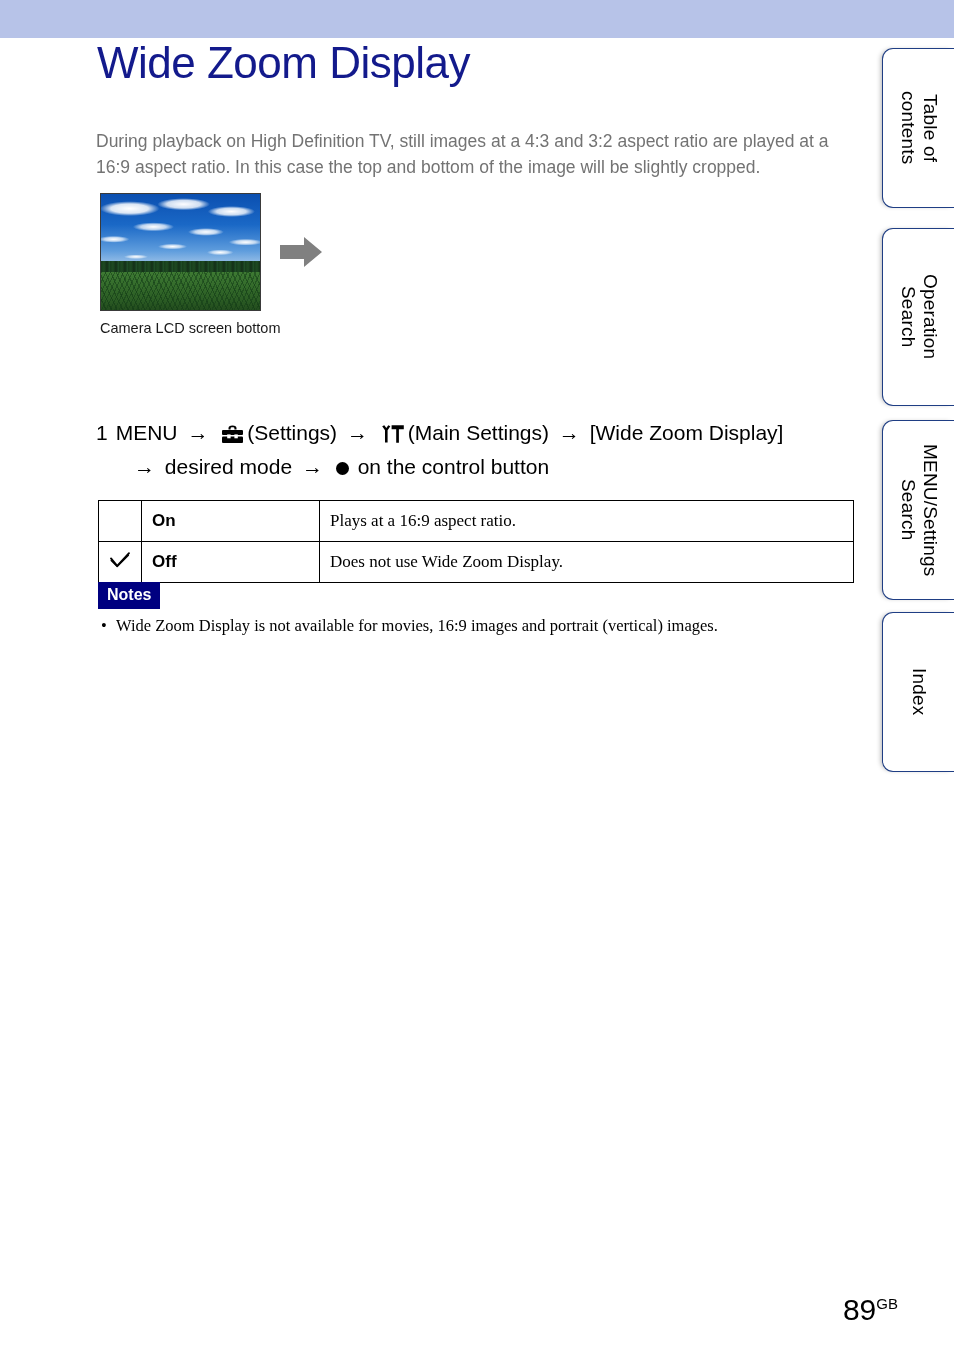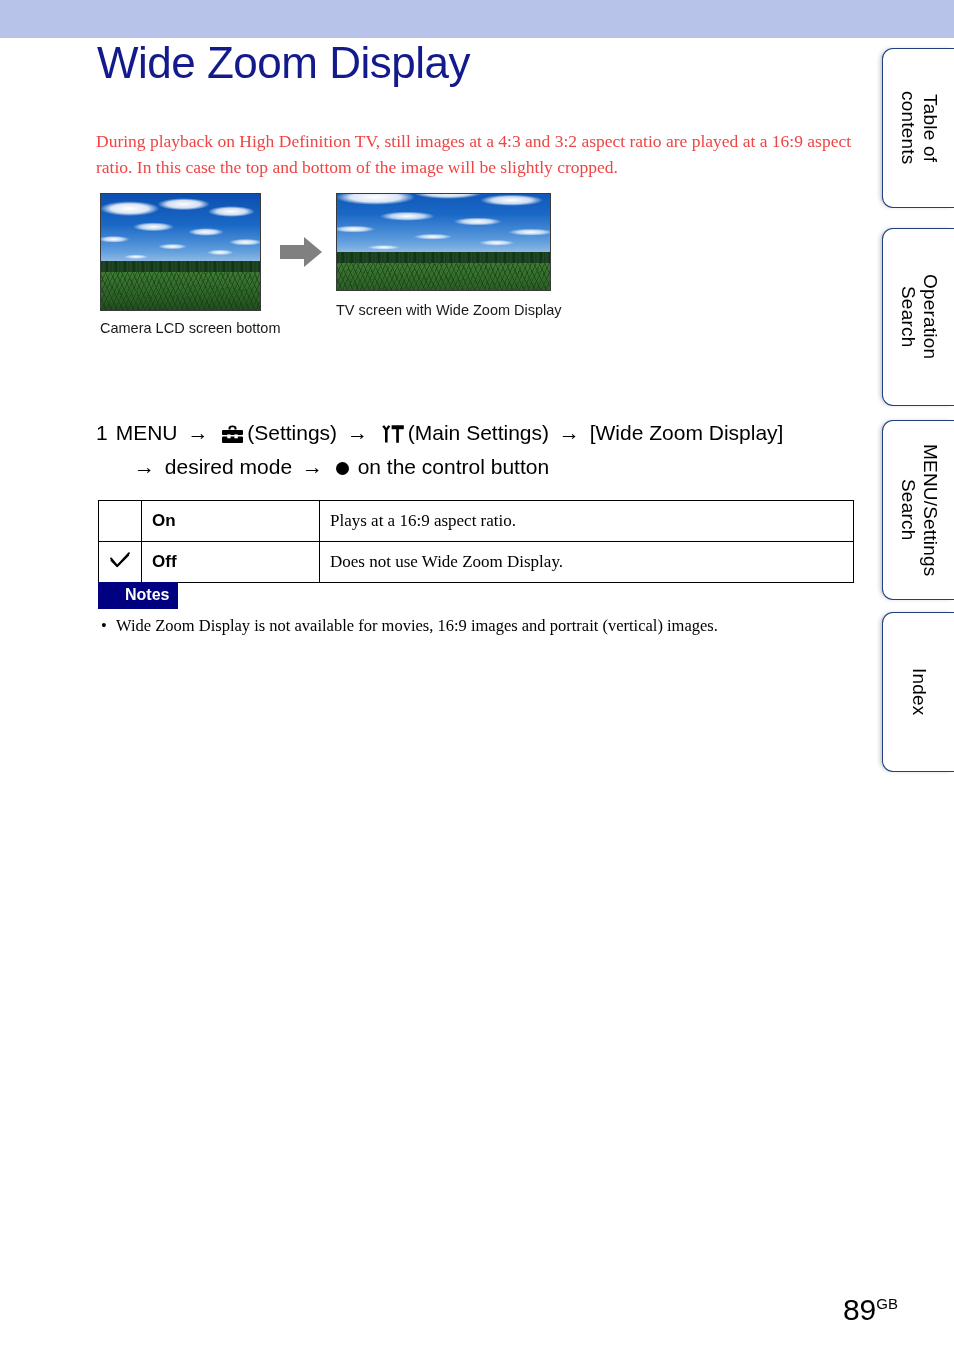--- a/index.html
+++ b/index.html
@@ -48,24 +48,24 @@
     letter-spacing: -0.5px;
     color: #131a8c;
     white-space: nowrap;
   }
 
   .intro-para {
     position: absolute;
     left: 96px;
     top: 90px;
     width: 760px;
-    font-family: Liberation Serif, serif;
+    font-family: Liberation Sans, sans-serif;
     font-size: 17.5px;
     line-height: 26px;
-    color: #ef4444;
+    color: #737373;
     text-align: left;
   }
 
   
   .figure-row {
     position: absolute;
     left: 96px;
     top: 155px;
     width: 760px;
     height: 170px;
@@ -222,21 +222,21 @@
   .notes-badge {
     position: absolute;
     left: 98px;
     top: 544px;
     background: #000080;
     color: #ffffff;
     font-family: "Liberation Sans", sans-serif;
     font-weight: bold;
     font-size: 16px;
     line-height: 24px;
-    padding: 1px 9px 2px 27px;
+    padding: 1px 9px 2px 9px;
   }
   .notes-list {
     position: absolute;
     left: 99px;
     top: 576px;
     width: 770px;
     font-family: "Liberation Serif", serif;
     font-size: 16.5px;
     line-height: 23px;
     color: #000;
@@ -330,30 +330,20 @@
         </div>
         <div class="fig-caption">Camera LCD screen bottom</div>
       </div>
 
       <div class="arrow-wrap">
         <svg width="46" height="34" viewBox="0 0 46 34" aria-hidden="true">
           <polygon points="2,10 26,10 26,2 44,17 26,32 26,24 2,24" fill="#808080"></polygon>
         </svg>
       </div>
 
-      <div class="fig right">
-        <div class="photo wide">
-          <div class="scene">
-            <div class="sky"></div>
-            <div class="treeline"></div>
-            <div class="field"></div>
-          </div>
-        </div>
-        <div class="fig-caption">TV screen with Wide Zoom Display</div>
-      </div>
 
     </div>
 
     <div class="step">
       <span class="num">1</span><span>MENU</span>
       <span class="arrow-g">→</span>
       <span class="ico">
         <svg width="23" height="20" viewBox="0 0 23 20" aria-hidden="true">
           <path d="M7.5 4.2 C7.5 2.4 8.7 1.4 11.5 1.4 C14.3 1.4 15.5 2.4 15.5 4.2 L15.5 5.4 L13.4 5.4 L13.4 4.3 C13.4 3.5 12.8 3.2 11.5 3.2 C10.2 3.2 9.6 3.5 9.6 4.3 L9.6 5.4 L7.5 5.4 Z" fill="#000"></path>
           <rect x="1" y="6" width="21" height="5.1" rx="1.1" fill="#000"></rect>

